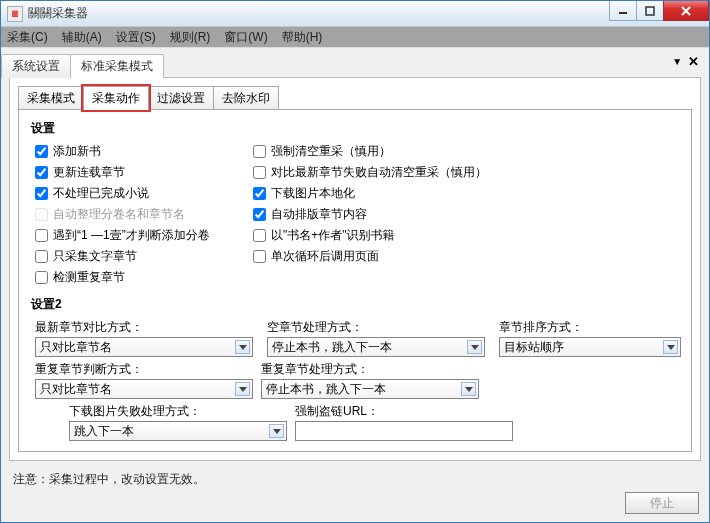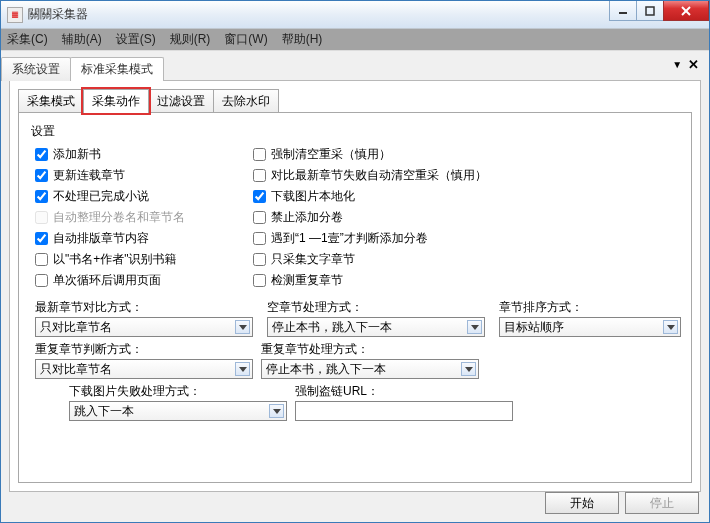--- a/index.html
+++ b/index.html
@@ -16,21 +16,21 @@
 .outer-tabs { padding: 6px 8px 0 0; display:flex; align-items:flex-end; position:relative;}
 .outer-tab { padding: 3px 10px; background: linear-gradient(#fdfdfd,#ececec); border:1px solid #b8b8b8; border-bottom:none; border-radius:2px 2px 0 0; margin-right:-1px; color:#333;}
 .outer-tab.active{ background:#fff; position:relative; z-index:2;}
 .outer-tabs-right{ position:absolute; right:10px; top:6px; display:flex; gap:6px; align-items:center;}
 .content-area { flex:1; margin:0 8px 0 8px; border:1px solid #b8b8b8; background:#fff; padding:8px; display:flex; flex-direction:column; margin-top:-1px;}
 .inner-tabs{ display:flex; }
 .inner-tab{ padding:3px 8px; border:1px solid #a8a8a8; background:linear-gradient(#fdfdfd,#ececec); border-bottom:none; margin-right:-1px;}
 .inner-tab.active{ background:#fff; position:relative; z-index:2;}
 .inner-tab.highlight{ outline:2px solid #d33; outline-offset:0;}
 .tab-body{ border:1px solid #a8a8a8; flex:1; padding:8px 10px 10px 10px; margin-top:-1px; background:#fff; overflow:auto;}
-.section-title{ margin:2px 0 6px 2px;}
+.section-title{ margin:2px 0 6px 2px;font-weight:bold;}
 .checkgrid{ display:grid; grid-template-columns: 218px 1fr; row-gap:4px; margin-left:6px;}
 .chk{ display:flex; align-items:center; gap:5px;}
 .chk input{ width:13px; height:13px;}
 .chk.disabled{ color:#9a9a9a;}
 .chk.disabled input{ opacity:.6;}
 .section2{ margin-top:10px;}
 .row3{ display:grid; grid-template-columns: 218px 218px 1fr; column-gap:14px; row-gap:3px; margin-left:6px;}
 .row2{ display:grid; grid-template-columns: 218px 218px; column-gap:14px; row-gap:3px; margin-left:6px;gap:8px;}
 .lbl{ margin-bottom:1px;}
 .select, .txt{ width:100%; height:20px; border:1px solid #858585; background:linear-gradient(#fff,#f1f1f1); padding:0 18px 0 4px; position:relative; display:flex; align-items:center;}
@@ -122,24 +122,20 @@
           </label>
         <label class="chk">
             <input type="checkbox" checked="" style="">
             <span>下载图片本地化</span>
           </label>
 
         <label class="chk disabled">
             <input type="checkbox" disabled="" style="">
             <span>自动整理分卷名和章节名</span>
           </label>
-        <label class="chk">
-            <input type="checkbox" style="">
-            <span>禁止添加分卷</span>
-          </label>
 
         <label class="chk">
             <input type="checkbox" checked="" style="">
             <span>自动排版章节内容</span>
           </label>
         <label class="chk">
             <input type="checkbox" style="">
             <span>遇到“1 —1壹”才判断添加分卷</span>
           </label>
 
@@ -156,20 +152,21 @@
             <input type="checkbox" style="">
             <span>单次循环后调用页面</span>
           </label>
         <label class="chk">
             <input type="checkbox" style="">
             <span>检测重复章节</span>
           </label>
       </div>
 
       <div class="section2">
+        <div class="section-title">设置2</div>
         <div class="row3">
           <div>
             <div class="lbl">最新章节对比方式：</div>
             <div class="select">
                 <span>只对比章节名</span>
                 <span class="arrow">
                   <span class="tri"></span>
                 </span>
               </div>
           </div>
@@ -224,21 +221,19 @@
           </div>
           <div>
             <div class="lbl">强制盗链URL：</div>
             <div class="txt"></div>
           </div>
         </div>
       </div>
     </div>
   </div>
 
+  <div class="note">注意：采集过程中，改动设置无效。</div>
   <div class="footer">
-    <div class="btn">
-        <span>开始</span>
-      </div>
     <div class="btn disabled">
         <span>停止</span>
       </div>
   </div>
 </div>
 
 </body></html>

